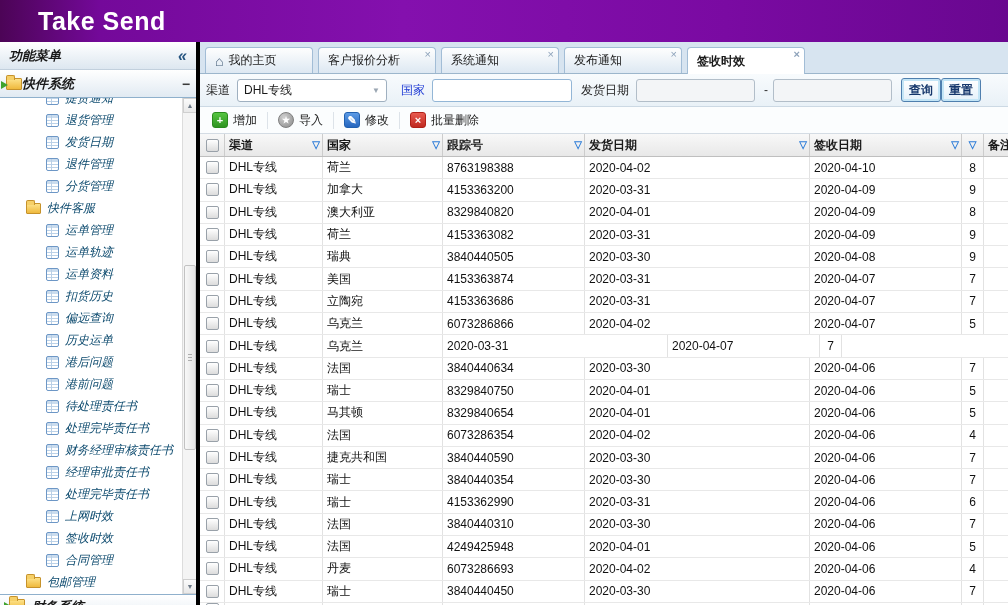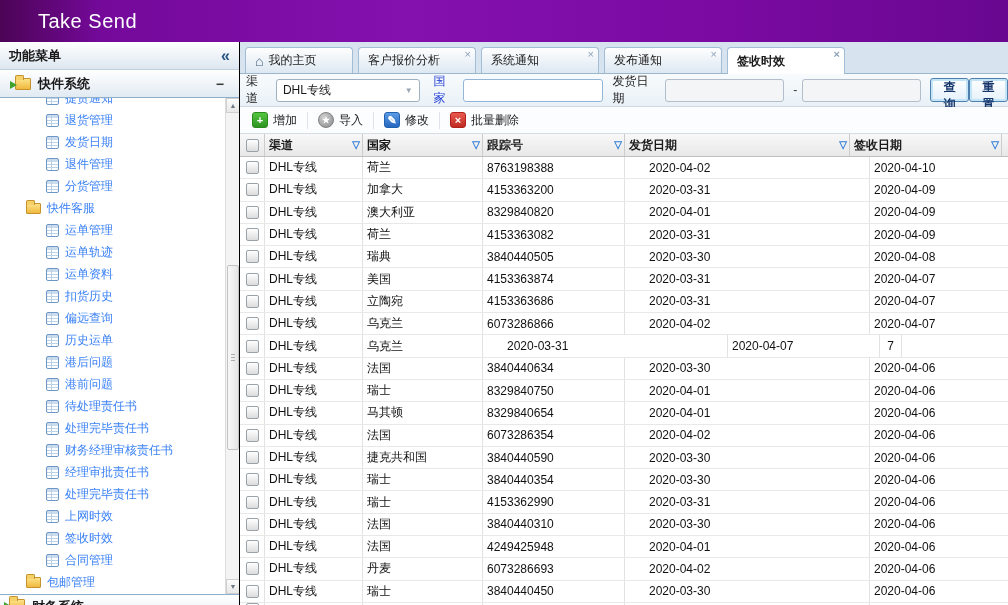--- a/index.html
+++ b/index.html
@@ -3,39 +3,39 @@
 <meta charset="utf-8">
 <style>
   * { margin:0; padding:0; box-sizing:border-box; }
   html,body { width:1008px; height:605px; overflow:hidden; }
   body { font-family:"Liberation Sans", sans-serif; font-size:12px; color:#1a1a1a; background:#fff; }
   .app { width:1008px; height:605px; display:flex; flex-direction:column; }
 
   
   .topbar { height:42px; flex:none; display:flex; align-items:center; padding-left:38px;
     background:linear-gradient(90deg,#4c0456 0%,#74099a 10%,#8410ae 40%,#7a0aa2 72%,#690790 100%); }
-  .brand { color:#fff; font-size:20px; font-weight:normal; letter-spacing:.5px; }
+  .brand { color:#fff; font-size:25px; font-weight:bold; letter-spacing:.5px; }
 
   .layout { flex:1; display:flex; min-height:0; }
 
   
-  .sidebar { width:240px; flex:none; border-right:1px solid #000000; background:#fff; display:flex; flex-direction:column; }
+  .sidebar { width:200px; flex:none; border-right:4px solid #000000; background:#fff; display:flex; flex-direction:column;font-style:italic; }
   .sb-header { height:28px; flex:none; display:flex; align-items:center; justify-content:space-between; padding:0 9px;
     background:linear-gradient(#ffffff,#dde7f0); border-bottom:1px solid #c2d0dd; font-size:13px; font-weight:bold; }
   .collapse-icon { color:#24537f; font-size:16px; font-weight:bold; cursor:pointer; line-height:1; }
-  .accordion { height:28px; flex:none; display:flex; align-items:center; gap:7px; padding:0 15px;
+  .accordion { height:28px; flex:none; display:flex; align-items:center; padding:0 6px;
     background:linear-gradient(#ffffff,#e1eaf2); border-bottom:1px solid #8fb0cc; font-size:13px; font-weight:bold; }
   .minus-icon { margin-left:auto; color:#3a3a3a; font-weight:bold; font-size:14px; cursor:pointer; line-height:1; }
 
   .menu-wrap { flex:1; position:relative; overflow:hidden; }
   .menu { list-style:none; margin-top:-11px; }
   .menu-item { height:22px; display:flex; align-items:center; cursor:pointer; white-space:nowrap; }
   .menu-item.item { padding-left:46px; }
   .menu-item.folder { padding-left:26px; }
-  .menu-item .mi-label { color:#3b82f6; }
+  .menu-item .mi-label { color:#0c4a6e; }
 
   .grid-ic { width:13px; height:13px; flex:none; margin-right:6px; border:1px solid #6d97c6; border-radius:2px; background:
       linear-gradient(to right, transparent 0 4px, #b9cfe6 4px 5px, transparent 5px),
       linear-gradient(#cadcee 0 3px, transparent 3px),
       repeating-linear-gradient(to bottom,#ffffff 0 2px,#bcd2e8 2px 3px); }
   .folder-ic { position:relative; width:15px; height:11px; flex:none; margin-right:6px;
       background:linear-gradient(#fde289,#efb93d); border:1px solid #c6922b; border-radius:1px; }
   .folder-ic::before { content:""; position:absolute; top:-4px; left:-1px; width:7px; height:4px;
       background:#f6d068; border:1px solid #c6922b; border-bottom:none; border-radius:2px 2px 0 0; }
 
@@ -117,21 +117,21 @@
   .ghead > div.hcell:nth-of-type(5) { width:225px; flex:none; }
   .ghead > div.hcell:nth-of-type(6) { width:152px; flex:none; }
   .ghead > div.hcell:nth-of-type(7) { width:22px; flex:none; justify-content:center; padding:0; }
   .ghead > div.hcell:nth-of-type(7) .filter-icon { position:static; transform:none; }
   .ghead > div.hcell:nth-of-type(8) { flex:1; border-right:none; }
   .ghead > div.hcell:nth-of-type(8) .filter-icon { display:none; }
   .gbody { height:446px; flex:none; overflow:hidden; }
   .grow { height:22.3px; display:flex; background:#fff; border-bottom:1px solid #e8e8e8; cursor:pointer; }
   .grow .cell { border-right:1px solid #e2e2e2; color:#111; }
   .col-0 { width:98px; flex:none; } .col-1 { width:120px; flex:none; } .col-2 { width:142px; flex:none; }
-  .col-3 { width:225px; flex:none;margin-left:20px; } .col-4 { width:152px; flex:none; }
+  .col-3 { width:225px; flex:none; } .col-4 { width:152px; flex:none; }
   .col-5 { width:22px; flex:none; justify-content:center; padding:0; }
   .col-6 { flex:1; border-right:none !important; }
   .checkbox { width:13px; height:13px; flex:none; border:1px solid #99a1a9; border-radius:2px;
       background:linear-gradient(#ffffff,#dcdcdc); cursor:pointer; }
 </style>
 </head>
 <body>
 
 <div class="app">
 

